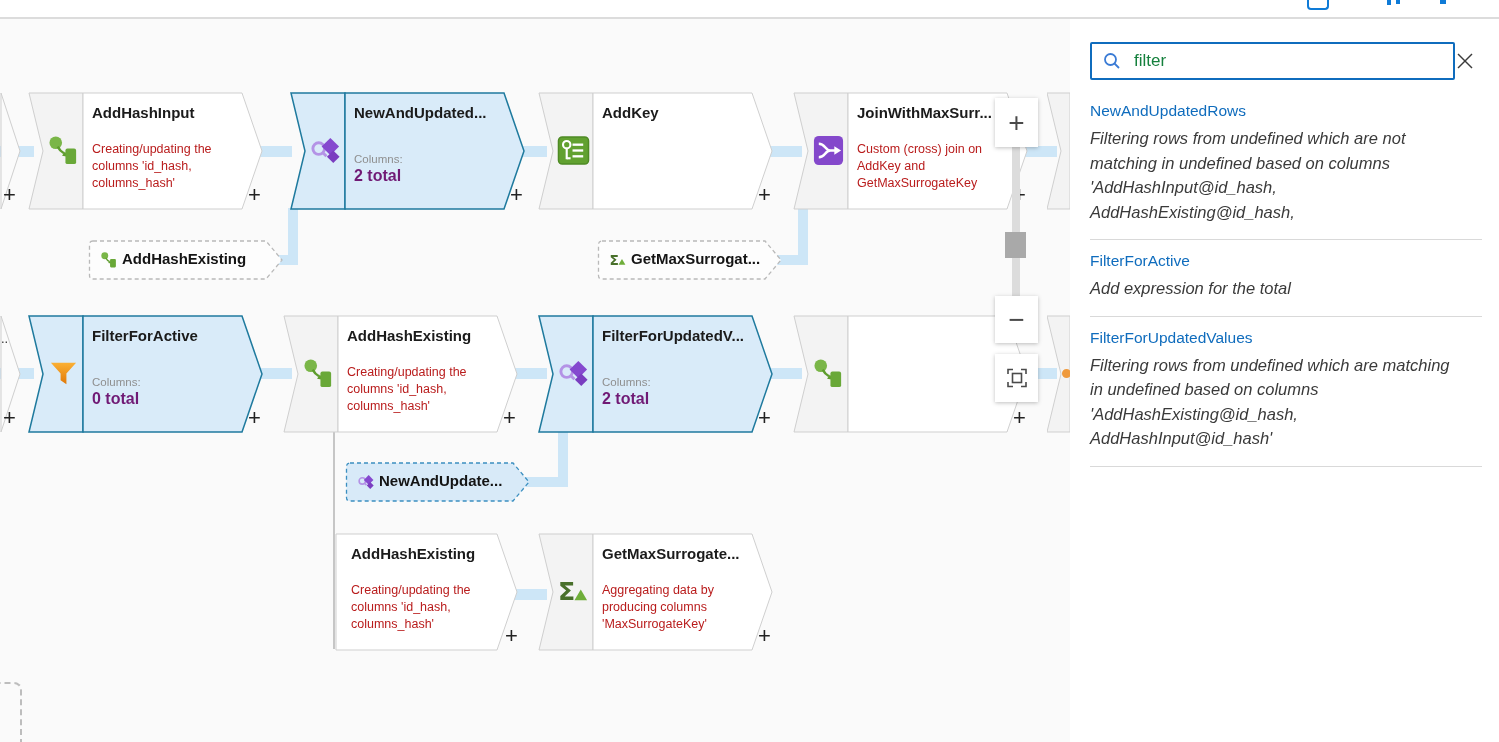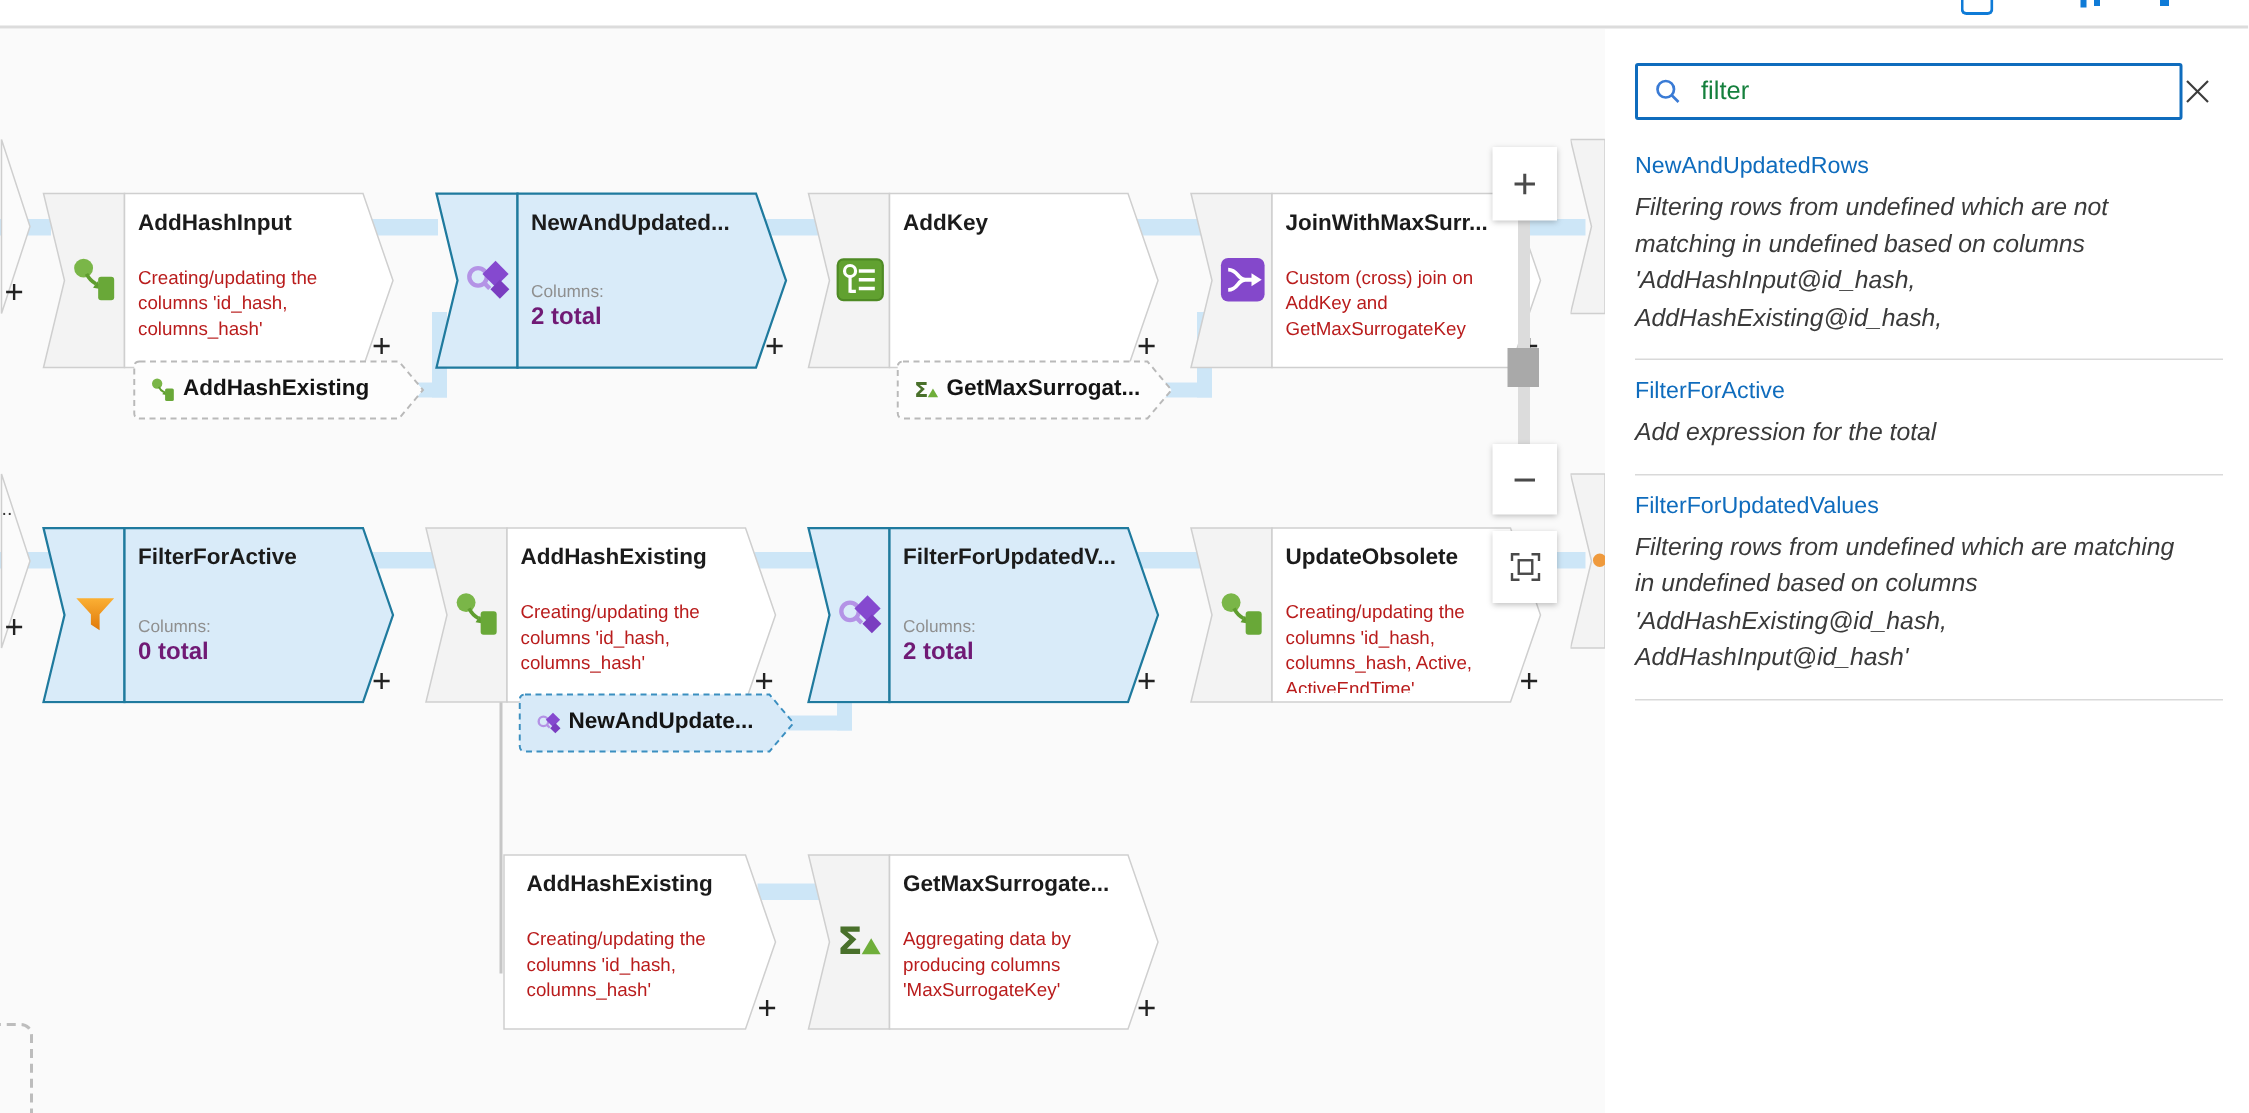--- a/index.html
+++ b/index.html
@@ -16,21 +16,21 @@
   .frag-b2{left:1396px;width:4px;height:4px;background:#0f7bd7;}
   .frag-c{left:1440px;width:6px;height:4px;background:#0f7bd7;}
 
   
   .canvas{position:absolute;left:0;top:19px;width:1070px;height:723px;
           background:#fafafa;overflow:hidden;}
 
   .connector{position:absolute;background:#cde6f7;z-index:1;}
   .gray-line{position:absolute;background:#c6c6c6;z-index:1;}
 
-  .node{position:absolute;width:240px;height:118px;z-index:2;margin-top:36px;}
+  .node{position:absolute;width:240px;height:118px;z-index:2;}
   .node svg.shape{position:absolute;left:0;top:0;}
   .icon-sec{fill:#f3f3f3;stroke:#cfcfcf;stroke-width:1;}
   .body-sec{fill:#ffffff;stroke:#cfcfcf;stroke-width:1;}
   .node.selected .icon-sec,.node.selected .body-sec{fill:#d9ebf9;stroke:#1f7a9e;stroke-width:1.5;}
   .tool-icon{position:absolute;left:19px;top:42px;width:33px;height:33px;}
   .node-text{position:absolute;left:64px;top:12px;width:150px;}
   .node-title{font-size:15px;font-weight:700;color:#1b1b1b;white-space:nowrap;overflow:hidden;}
   .node-desc{margin-top:20px;font-size:12.5px;line-height:17px;color:#b91c1c;}
   .node-desc.clip{max-height:62px;overflow:hidden;}
   .cols-label{margin-top:32px;font-size:11.5px;color:#8f8f8f;}
@@ -280,24 +280,20 @@
     </div>
 
     <div class="node" style="left:793px;top:296px">
       <svg class="shape" width="240" height="118">
         <polygon class="icon-sec" points="1,1 55,1 55,117 1,117 15,59"></polygon>
         <polygon class="body-sec" points="55,1 214,1 234,59 214,117 55,117"></polygon>
       </svg>
       <svg class="tool-icon">
           <use href="#ic-derived"></use>
         </svg>
-      <div class="node-text">
-        <div class="node-title">UpdateObsolete</div>
-        <div class="node-desc clip">Creating/updating the columns 'id_hash, columns_hash, Active, ActiveEndTime'</div>
-      </div>
       <span class="plus">+</span>
     </div>
 
     <div class="node branch" style="left:335px;top:514px;width:190px">
       <svg class="shape" width="190" height="118">
         <polygon class="body-sec" points="1,1 162,1 182,59 162,117 1,117"></polygon>
       </svg>
       <div class="node-text" style="left:16px">
         <div class="node-title">AddHashExisting</div>
         <div class="node-desc">Creating/updating the columns 'id_hash, columns_hash'</div>

